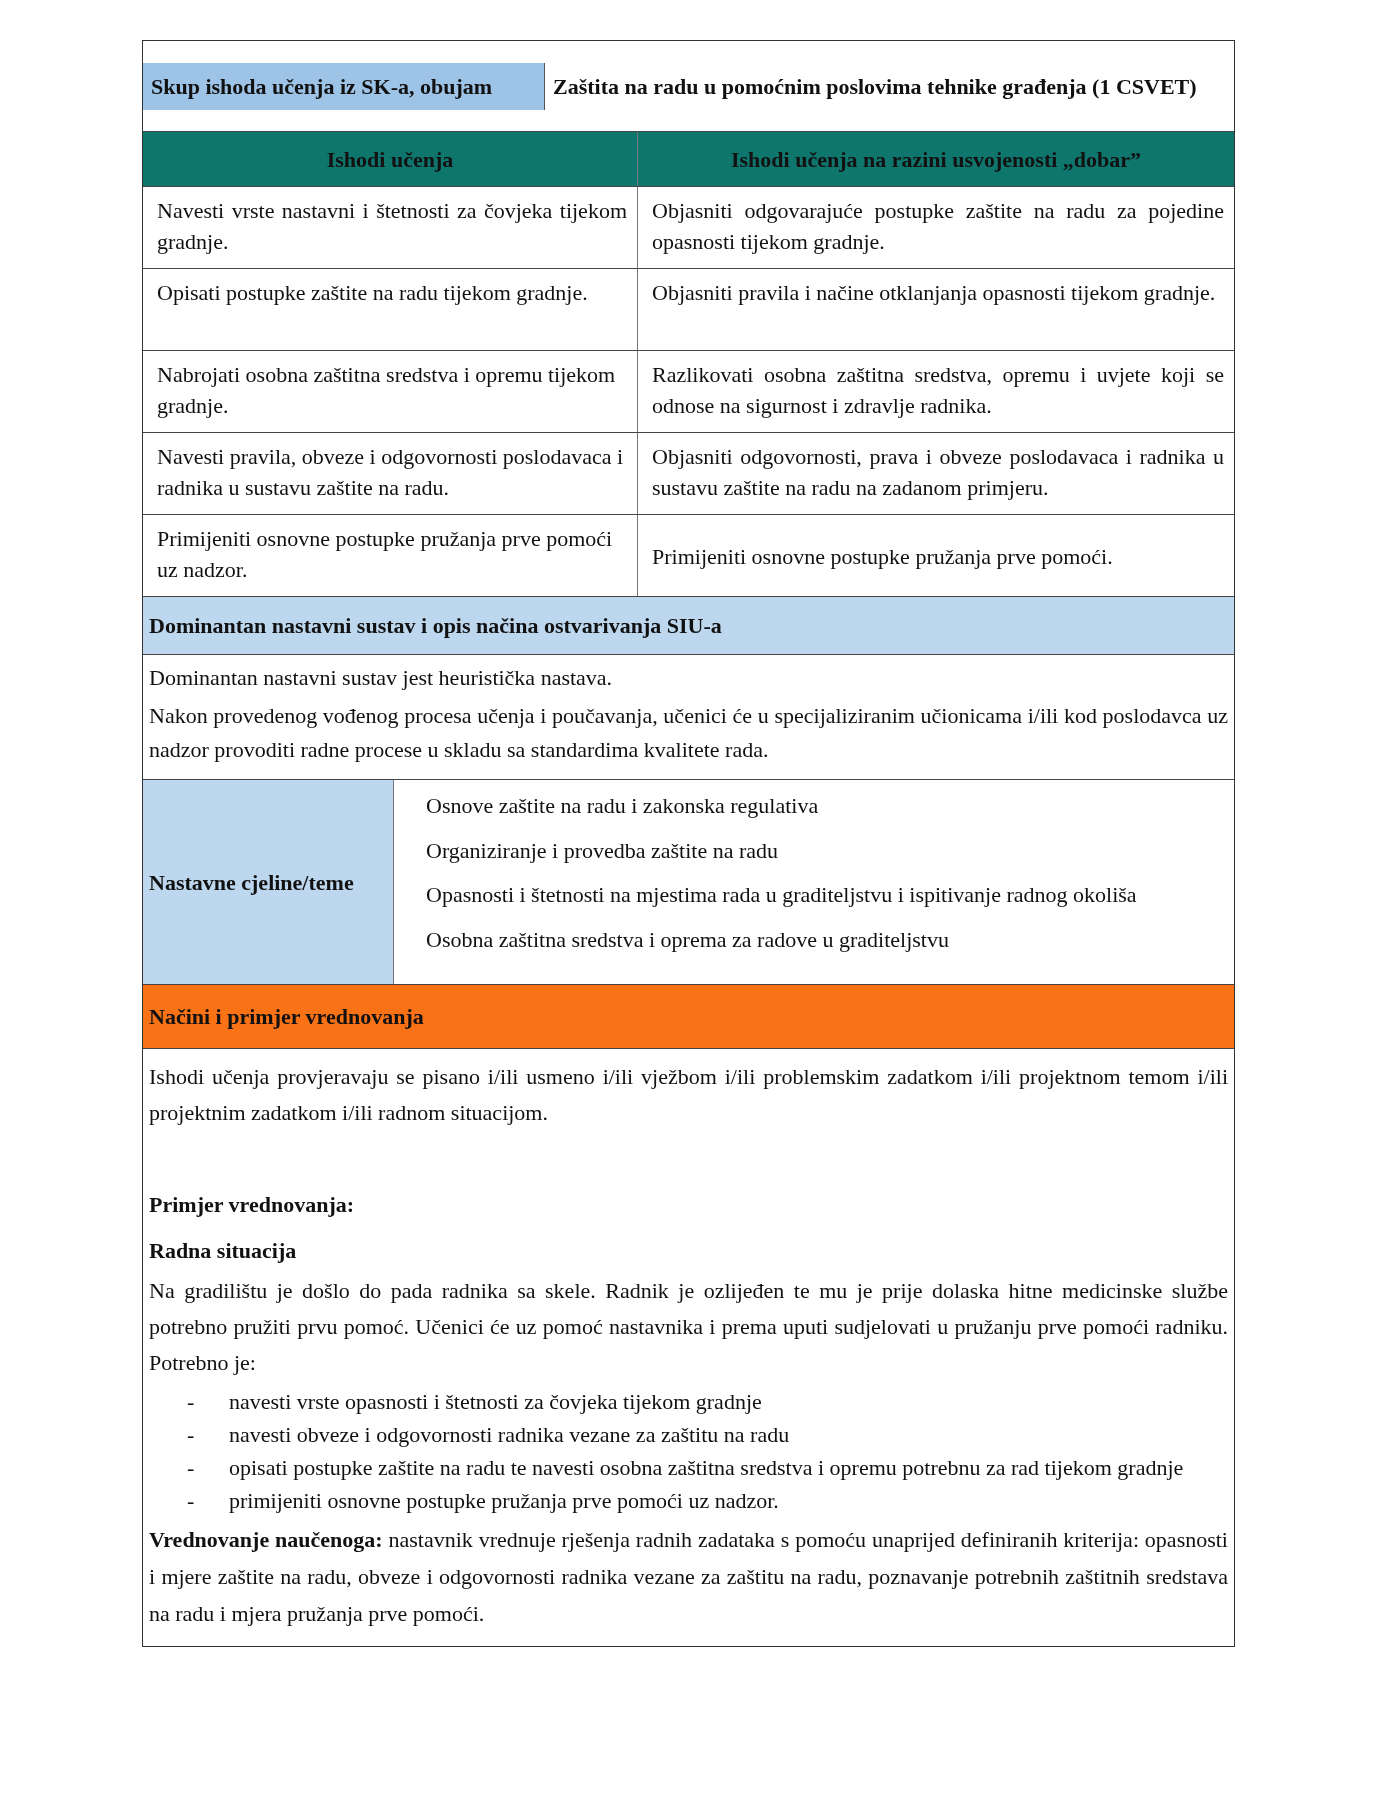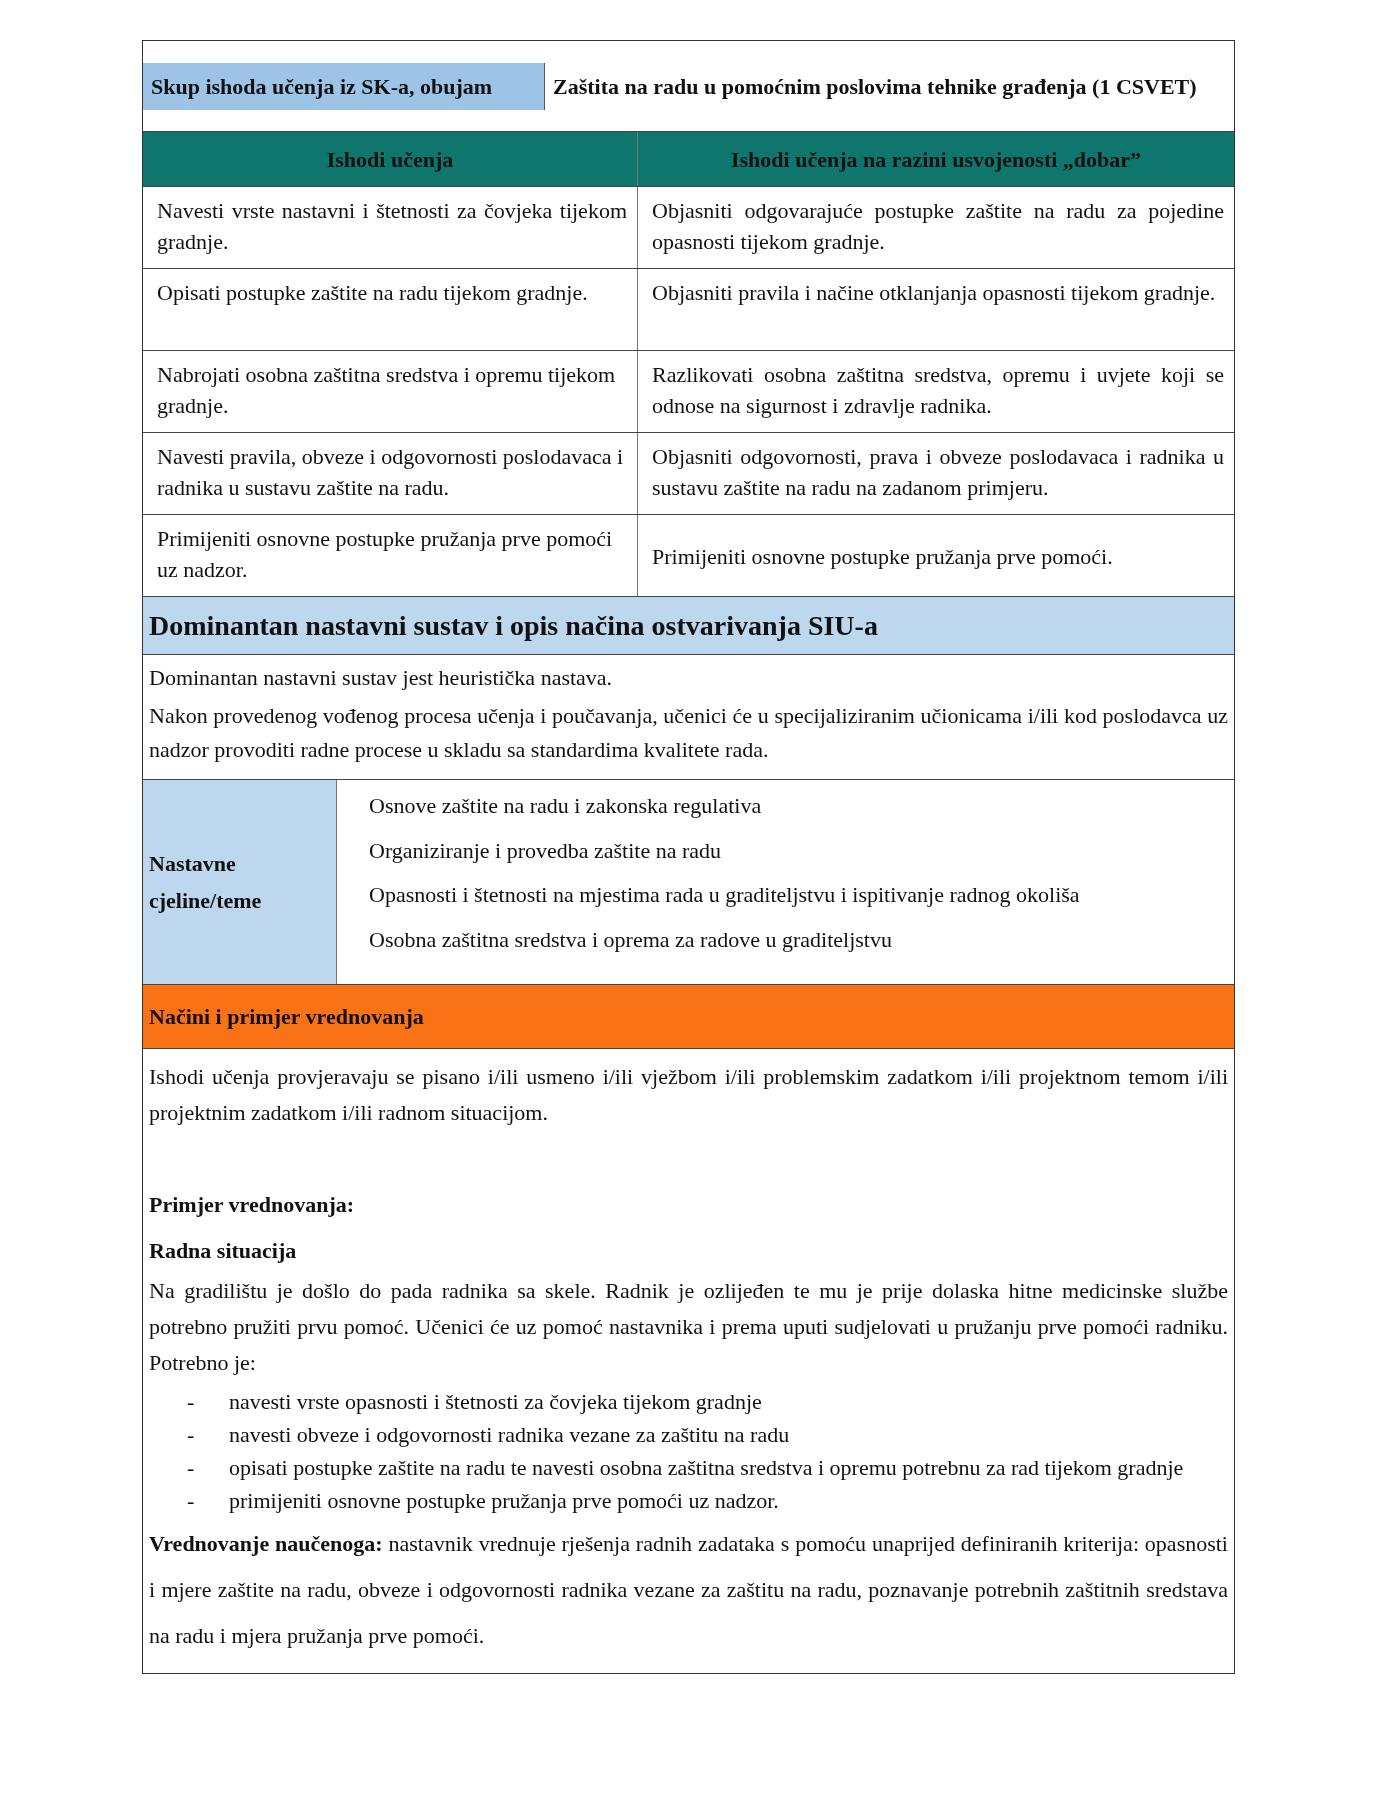--- a/index.html
+++ b/index.html
@@ -19,32 +19,32 @@
   .c-left { width:495px; border-right:1.5px solid #777; }
   .c-right { flex:1; }
   .r-body { height:82px; }
   .r-body .cell { padding:8px 10px 6px 14px; text-align:justify; }
   .r-body.r5 .c-right { display:flex; align-items:center; }
   .band { height:58px; display:flex; align-items:center; padding-left:6px; }
   .band2 { height:64px; }
   .txtblock { padding:6px 6px 8px 6px; font-size:22px; line-height:34px; text-align:justify; }
   .txtblock p { margin:0 0 4px 0; }
   .topics { height:205px; }
-  .topics .lab { width:194px; border-right:1.5px solid #777; display:flex; align-items:center; padding-left:6px; line-height:37px; }
+  .topics .lab { width:251px; border-right:1.5px solid #777; display:flex; align-items:center; padding-left:6px; line-height:37px; }
   .topics .list { flex:1; padding:6px 0 0 32px; }
   .topics .list div { height:44.5px; line-height:40px; font-size:22px; }
   .eval { padding:10px 6px 14px 6px; font-size:22px; line-height:36px; text-align:justify; }
   .eval p { margin:0; }
   .eval .gap { height:50px; }
   .eval .h { font-weight:bold; margin-top:2px; line-height:44px; }
   .eval ul { list-style:none; margin:4px 0 4px 0; padding:0; }
   .eval li { display:flex; line-height:33px; }
   .eval li .dash { width:80px; padding-left:38px; box-sizing:border-box; flex-shrink:0; }
   .eval li .t { flex:1; text-align:justify; }
-  .eval .vn { margin-top:4px; line-height:46px; }
+  .eval .vn { margin-top:4px; line-height:37px; }
 </style>
 </head>
 <body>
 
 <div class="tbl">
 
   <div class="row r-top">
     <div class="cell c1 hdr-dark bold" style="background: rgb(157, 195, 230);">Skup ishoda učenja iz SK-a, obujam</div>
     <div class="cell c2 bold">Zaštita na radu u pomoćnim poslovima tehnike građenja (1 CSVET)</div>
   </div>
@@ -69,21 +69,21 @@
   <div class="row r-body">
     <div class="cell c-left" style="text-align:left">Navesti pravila, obveze i odgovornosti poslodavaca i radnika u sustavu zaštite na radu.</div>
     <div class="cell c-right">Objasniti odgovornosti, prava i obveze poslodavaca i radnika u sustavu zaštite na radu na zadanom primjeru.</div>
   </div>
   <div class="row r-body r5">
     <div class="cell c-left" style="text-align:left">Primijeniti osnovne postupke pružanja prve pomoći uz nadzor.</div>
     <div class="cell c-right">Primijeniti osnovne postupke pružanja prve pomoći.</div>
   </div>
 
   <div class="row hdr-light band" style="background: rgb(189, 215, 238);">
-    <span class="bold" style="font-size:28px">Dominantan nastavni sustav i opis načina ostvarivanja SIU-a</span>
+    <span class="bold" style="font-size:22px">Dominantan nastavni sustav i opis načina ostvarivanja SIU-a</span>
   </div>
   <div class="row txtblock" style="display:block">
     <p>Dominantan nastavni sustav jest heuristička nastava.</p>
     <p>Nakon provedenog vođenog procesa učenja i poučavanja, učenici će u specijaliziranim učionicama i/ili kod poslodavca uz nadzor provoditi radne procese u skladu sa standardima kvalitete rada.</p>
   </div>
 
   <div class="row topics">
     <div class="cell lab hdr-light bold" style="background: rgb(189, 215, 238);">Nastavne cjeline/teme</div>
     <div class="list">
       <div>Osnove zaštite na radu i zakonska regulativa</div>

